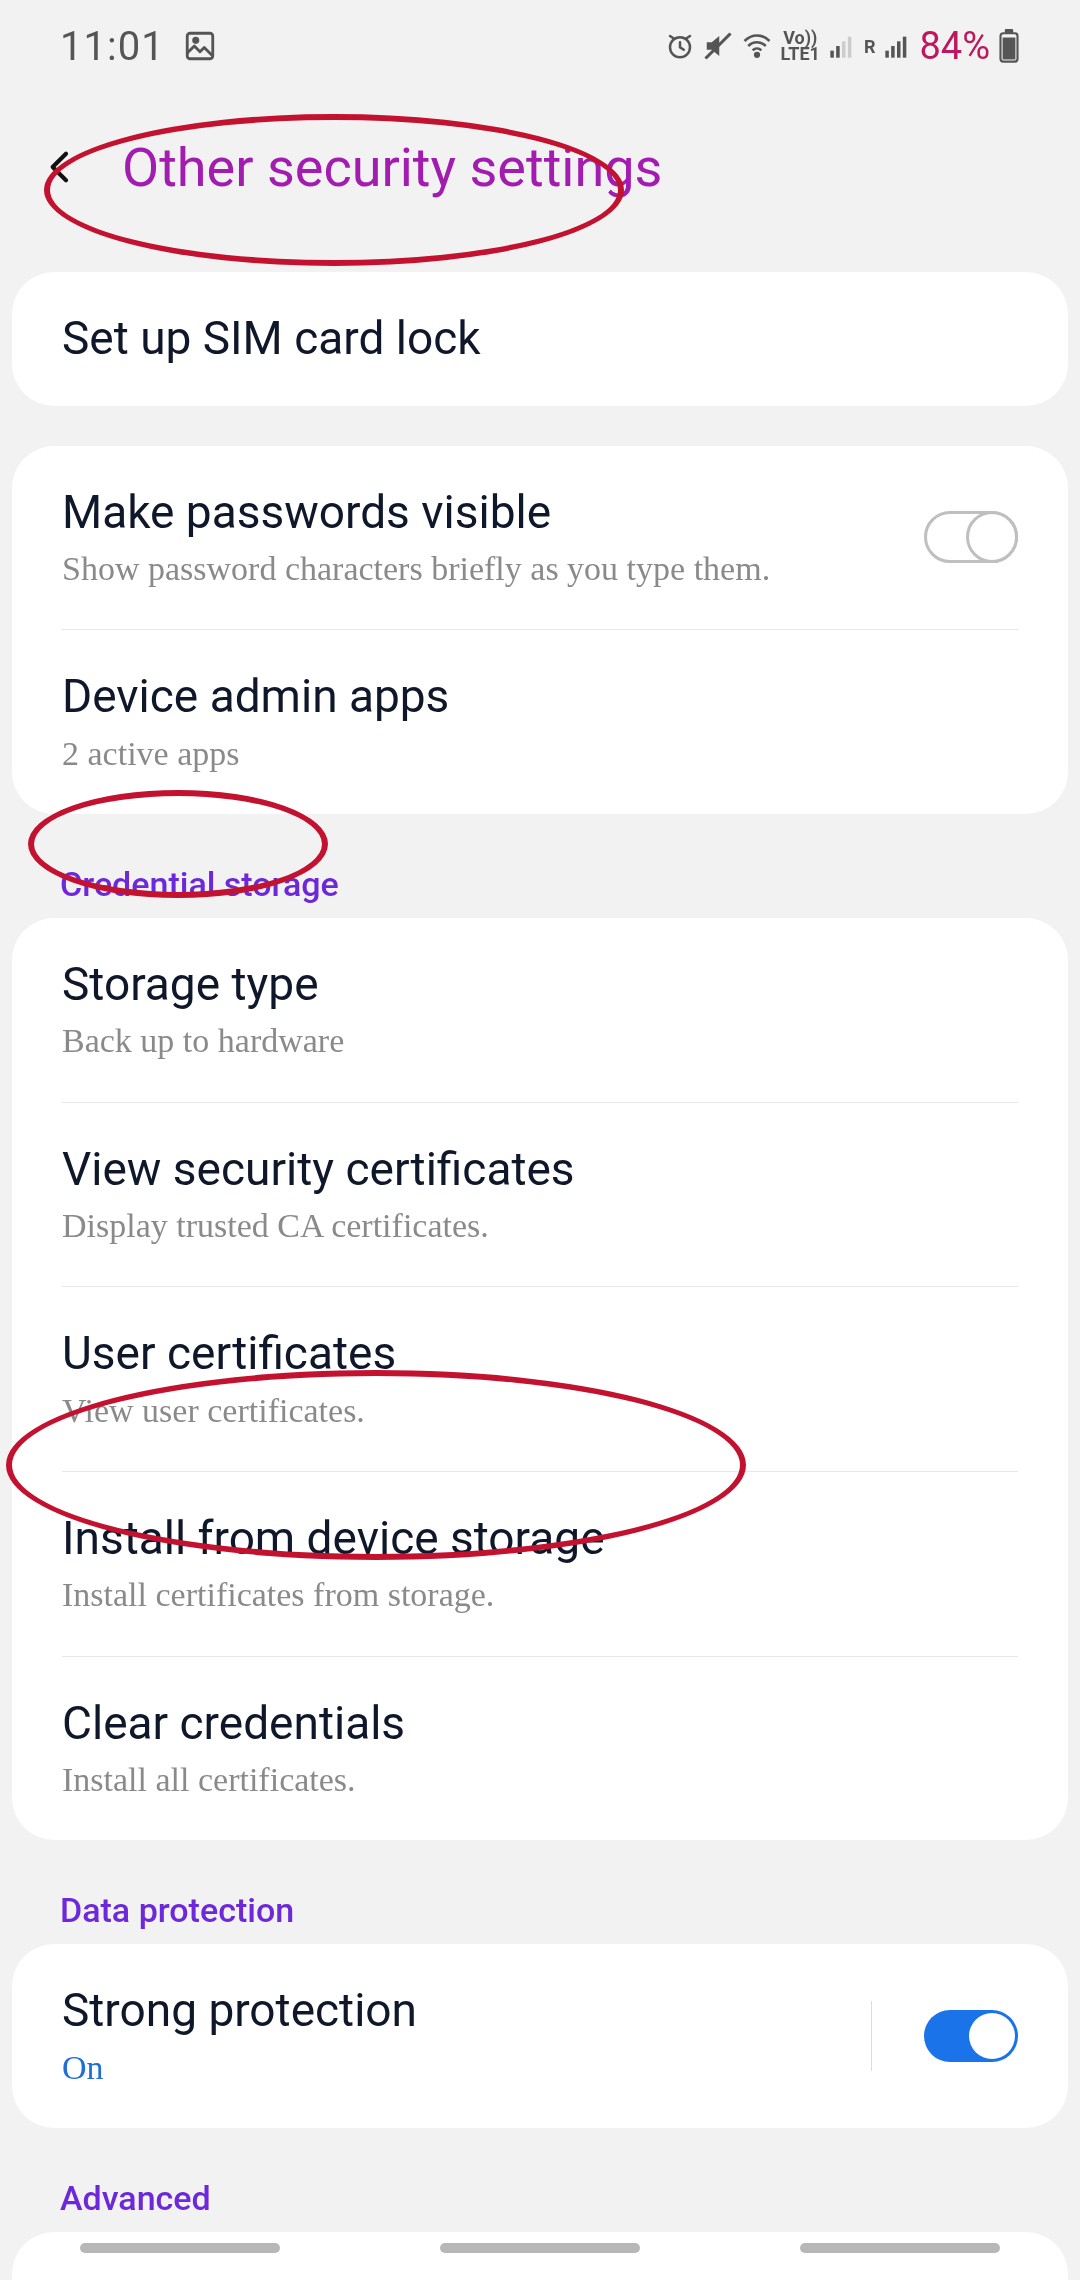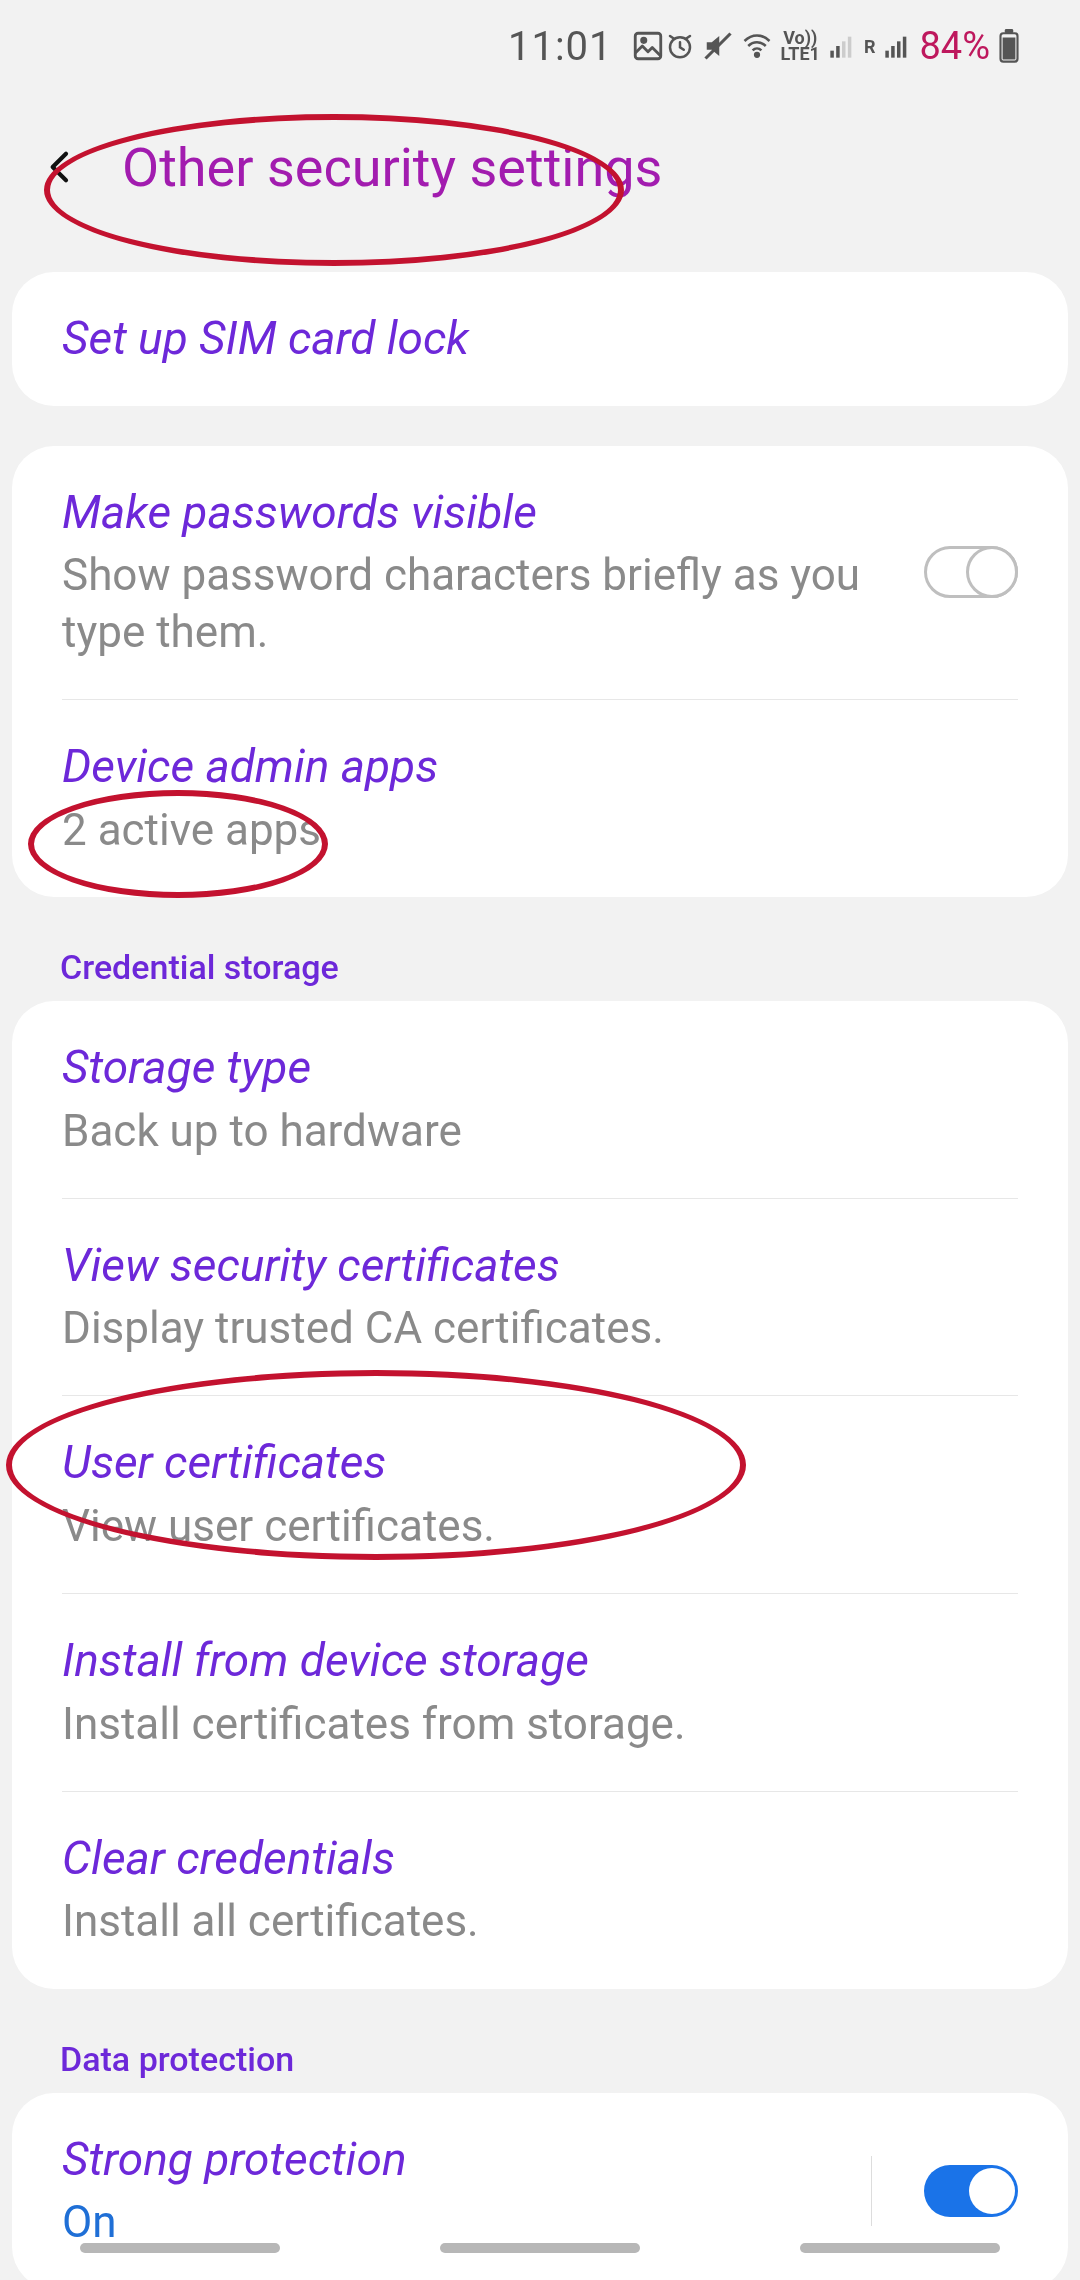--- a/index.html
+++ b/index.html
@@ -10,21 +10,21 @@
     color: #000;
     position: relative;
     overflow: hidden;
   }
 
   
   .status-bar {
     height: 92px;
     display: flex;
     align-items: center;
-    justify-content: flex-end;
+    justify-content: space-between;
     padding: 0 60px 0 60px;
     font-size: 38px;
     color: #4a4a4a;
   }
   .status-left { display: flex; align-items: center; gap: 18px; }
   .status-right { display: flex; align-items: center; gap: 8px; }
   .status-time { font-size: 40px; color: #555; letter-spacing: 1px; }
   .status-icon { display: inline-flex; }
 
   
@@ -56,30 +56,30 @@
   .row {
     padding: 38px 50px 38px 50px;
     display: flex;
     align-items: center;
     justify-content: space-between;
     gap: 24px;
   }
   .row-text { flex: 1; min-width: 0; }
   .row-title {
     font-size: 46px;
-    color: #6d28d9;
+    color: #0f172a;
     font-weight: 400;
     line-height: 1.25;
-    font-style: italic;
   }
   .row-sub {
-    font-size: 44px;
+    font-size: 34px;
     color: #8a8a8a;
     margin-top: 6px;
     line-height: 1.3;
+    font-family: Liberation Serif, serif;
   }
   .row-sub.accent { color: #1f6fd6; }
   .divider {
     height: 1px;
     background: #e7e7e7;
     margin: 0 50px;
   }
   .section-label {
     font-size: 34px;
     color: #6d28d9;

